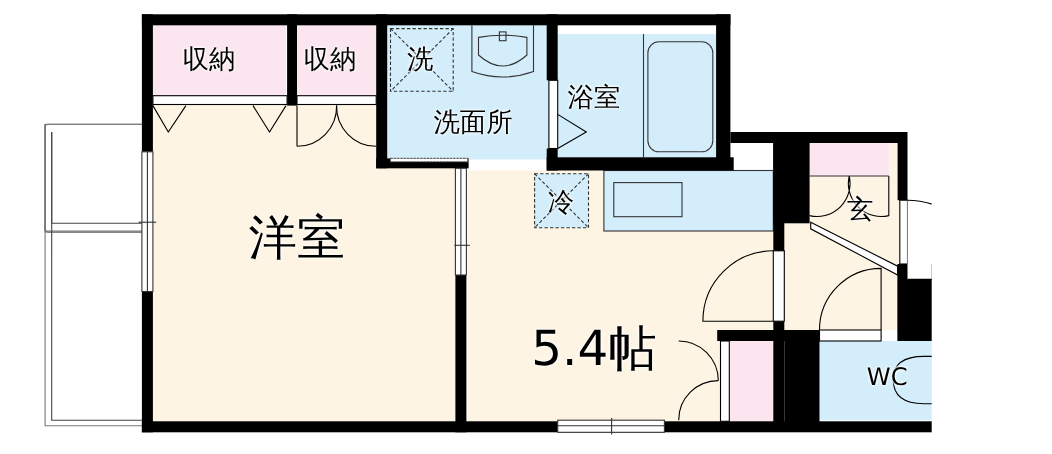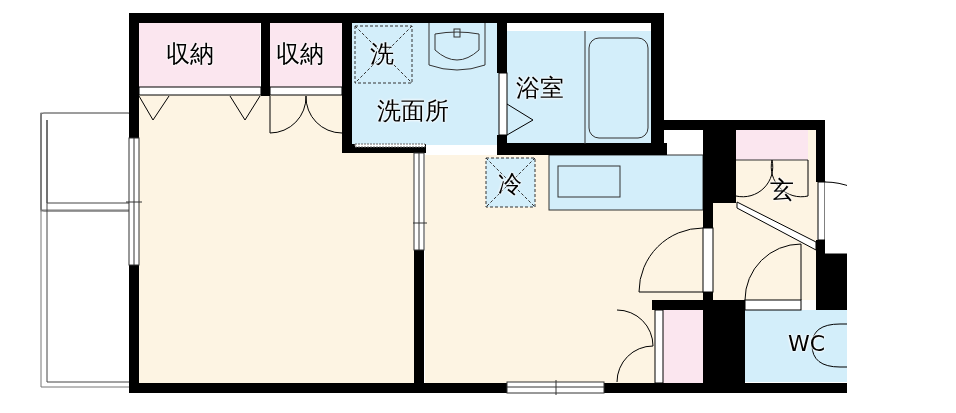--- a/index.html
+++ b/index.html
@@ -141,19 +141,21 @@
   <g fill="#d3eefa" stroke="#000" stroke-width="1">
     <path d="M891,324 H840 Q812,324 812,345 Q812,367 840,367 H891"></path>
     <line x1="863" y1="324" x2="863" y2="367"></line>
     <line x1="860" y1="328" x2="860" y2="362"></line>
   </g>
 </svg>
 
 <div class="lbl mid" style="left:166px;top:42px">収納</div>
 <div class="lbl mid" style="left:276px;top:42px">収納</div>
 <div class="lbl mid" style="left:370px;top:42px">洗</div>
-<div class="lbl mid" style="left:377px;top:99px">洗面所</div>
+<div class="lbl mid" style="left:394px;top:99px">洗面所</div>
 <div class="lbl mid" style="left:516px;top:76px">浴室</div>
 <div class="lbl mid" style="left:498px;top:172px">冷</div>
 <div class="lbl mid" style="left:770px;top:178px">玄</div>
 <div class="lbl" style="left:788px;top:333px;font-size:22px">WC</div>
 
+<div class="lbl big" style="left:180px;top:195px;width:180px">洋室</div>
+<div class="lbl big" style="left:450px;top:296px;width:180px">5.4帖</div>
 </div>
 
 </body></html>

